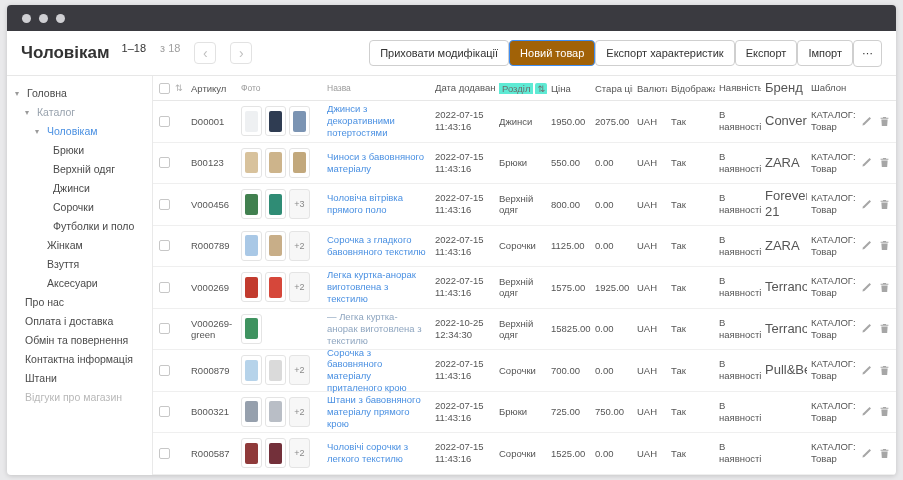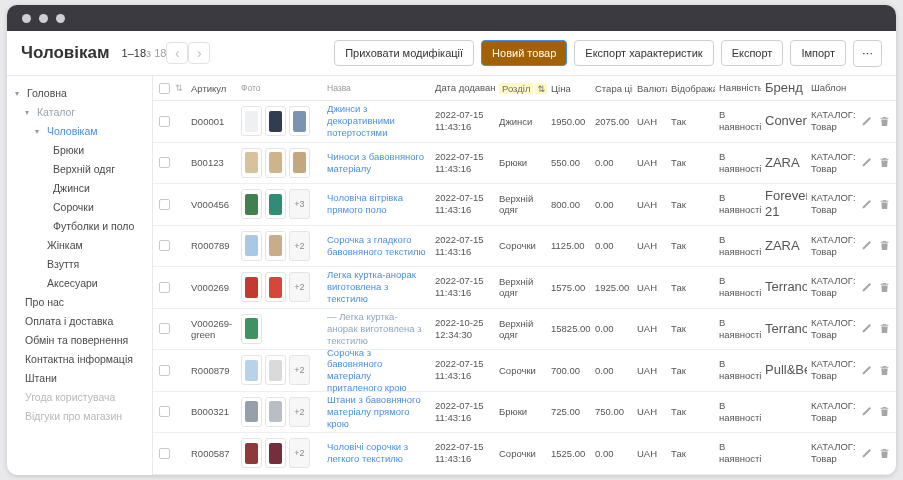--- a/index.html
+++ b/index.html
@@ -1,31 +1,31 @@
 <!DOCTYPE html>
 <html lang="uk"><head>
 <meta charset="utf-8">
 <style>
   *{box-sizing:border-box;margin:0;padding:0}
   html,body{width:903px;height:480px}
   body{background:#e9e9eb;font-family:"Liberation Sans","DejaVu Sans",sans-serif;position:relative;overflow:hidden}
-  .window{position:absolute;left:7px;top:5px;width:889px;height:470px;background:#fff;border-radius:10px;overflow:hidden;box-shadow:0 1px 5px rgba(0,0,0,.16)}
+  .window{position:absolute;left:7px;top:5px;width:889px;height:470px;background:#fff;border-radius:4px;overflow:hidden;box-shadow:0 1px 5px rgba(0,0,0,.16)}
   .titlebar{height:26px;background:#3a3a40;display:flex;align-items:center;padding:0 15px;gap:8px}
   .dot{width:9px;height:9px;border-radius:50%;background:#cfcfd3}
   .header{height:45px;display:flex;align-items:center;gap:8px;padding:0 14px;border-bottom:1px solid #e7e7e7}
   .title{font-size:17px;font-weight:bold;color:#333;margin-right:4px}
-  .pag{display:flex;align-items:center;gap:0}
+  .pag{display:flex;gap:14px}
   .pag .range{font-size:11px;color:#333}
   .pag .total{font-size:11px;color:#a0a0a0}
   .pagbtn{width:22px;height:22px;border:1px solid #e2e2e2;border-radius:4px;background:#fff;color:#bfbfbf;display:flex;align-items:center;justify-content:center;font-size:14px;line-height:1;cursor:pointer}
   .spacer{flex:1}
   .btn{font-size:11px;color:#333;background:#fff;border:1px solid #cfcfcf;border-radius:4px;padding:6px 10px;white-space:nowrap;cursor:pointer}
   .btn.primary{background:#a16207;border-color:#3f8ef3;color:#fff}
   .btn.more{padding:6px 8px;min-width:26px}
-  .hbtns{display:flex;align-items:center;gap:7px}
+  .hbtns{display:flex;align-items:center;}
   .body{display:flex;height:399px}
   
   .sidebar{width:146px;border-right:1px solid #e9e9e9;padding:8px 0;font-size:10.5px;color:#4a4a4a;overflow:hidden;flex:none}
   .snode{display:flex;align-items:center;gap:4px;padding:3px 4px;white-space:nowrap;cursor:pointer;line-height:13px}
   .snode .chev{color:#9a9a9a;font-size:8px;width:8px;flex:none}
   .snode .noch{width:8px;flex:none}
   .lvl0{padding-left:8px}.lvl1{padding-left:18px}.lvl2{padding-left:28px}.lvl3{padding-left:46px}
   .sel{color:#4a90e2}
   .dim{color:#99a3ae}
   .muted{color:#b8b8b8}
@@ -50,21 +50,21 @@
   .c-brand{width:46px;font-size:13px;color:#555;line-height:1.25}
   .c-tpl{width:50px;font-size:9.5px;color:#555;line-height:1.25}
   .c-act{width:33px;display:flex;gap:7px;align-items:center}
   .cb{width:11px;height:11px;border:1px solid #c7c7c7;border-radius:2px;background:#fff;display:inline-block;cursor:pointer}
   .phwrap{display:flex;align-items:center}
   .ph{width:21px;height:30px;border:1px solid #e4e4e4;border-radius:3px;background:#fff;display:flex;align-items:center;justify-content:center;margin-right:3px;flex:none}
   .ph i{display:block;width:13px;height:21px;border-radius:2px;background:var(--c,#ddd)}
   .more-ph{width:21px;height:30px;border:1px solid #e4e4e4;border-radius:3px;background:#f7f7f7;color:#8a8a8a;font-size:9px;display:flex;align-items:center;justify-content:center;flex:none}
   .c-name a{color:#4a90e2;text-decoration:none;font-size:9.5px;line-height:1.25;display:block;cursor:pointer}
   .c-name a.mod{color:#8fa6c0}
-  .hl{background:#fef9c3;padding:2px 3px;border-radius:2px;color:#6d6d6d}
+  .hl{background:#5eead4;padding:2px 3px;border-radius:2px;color:#6d6d6d}
   .hl-ic{margin-left:2px;font-size:9px;padding:1px 2px}
   .icon-btn{cursor:pointer;display:inline-flex}
   .icon-btn svg{width:11px;height:11px;fill:#a6a6a6}
 </style>
 </head>
 <body>
 
 <div class="window">
   <div class="titlebar">
     <span class="dot"></span>
@@ -145,23 +145,20 @@
       <div class="snode lvl1">
           <span>Обмін та повернення</span>
         </div>
       <div class="snode lvl1">
           <span>Контактна інформація</span>
         </div>
       <div class="snode lvl1">
           <span>Штани</span>
         </div>
       <div class="snode lvl1 muted">
-          <span>Угода користувача</span>
-        </div>
-      <div class="snode lvl1 muted">
           <span>Відгуки про магазин</span>
         </div>
     </div>
 
     <div class="table">
       <div class="thead">
         <div class="th c-cb">
             <span class="cb"></span>
           </div>
         <div class="th c-sort">⇅</div>

